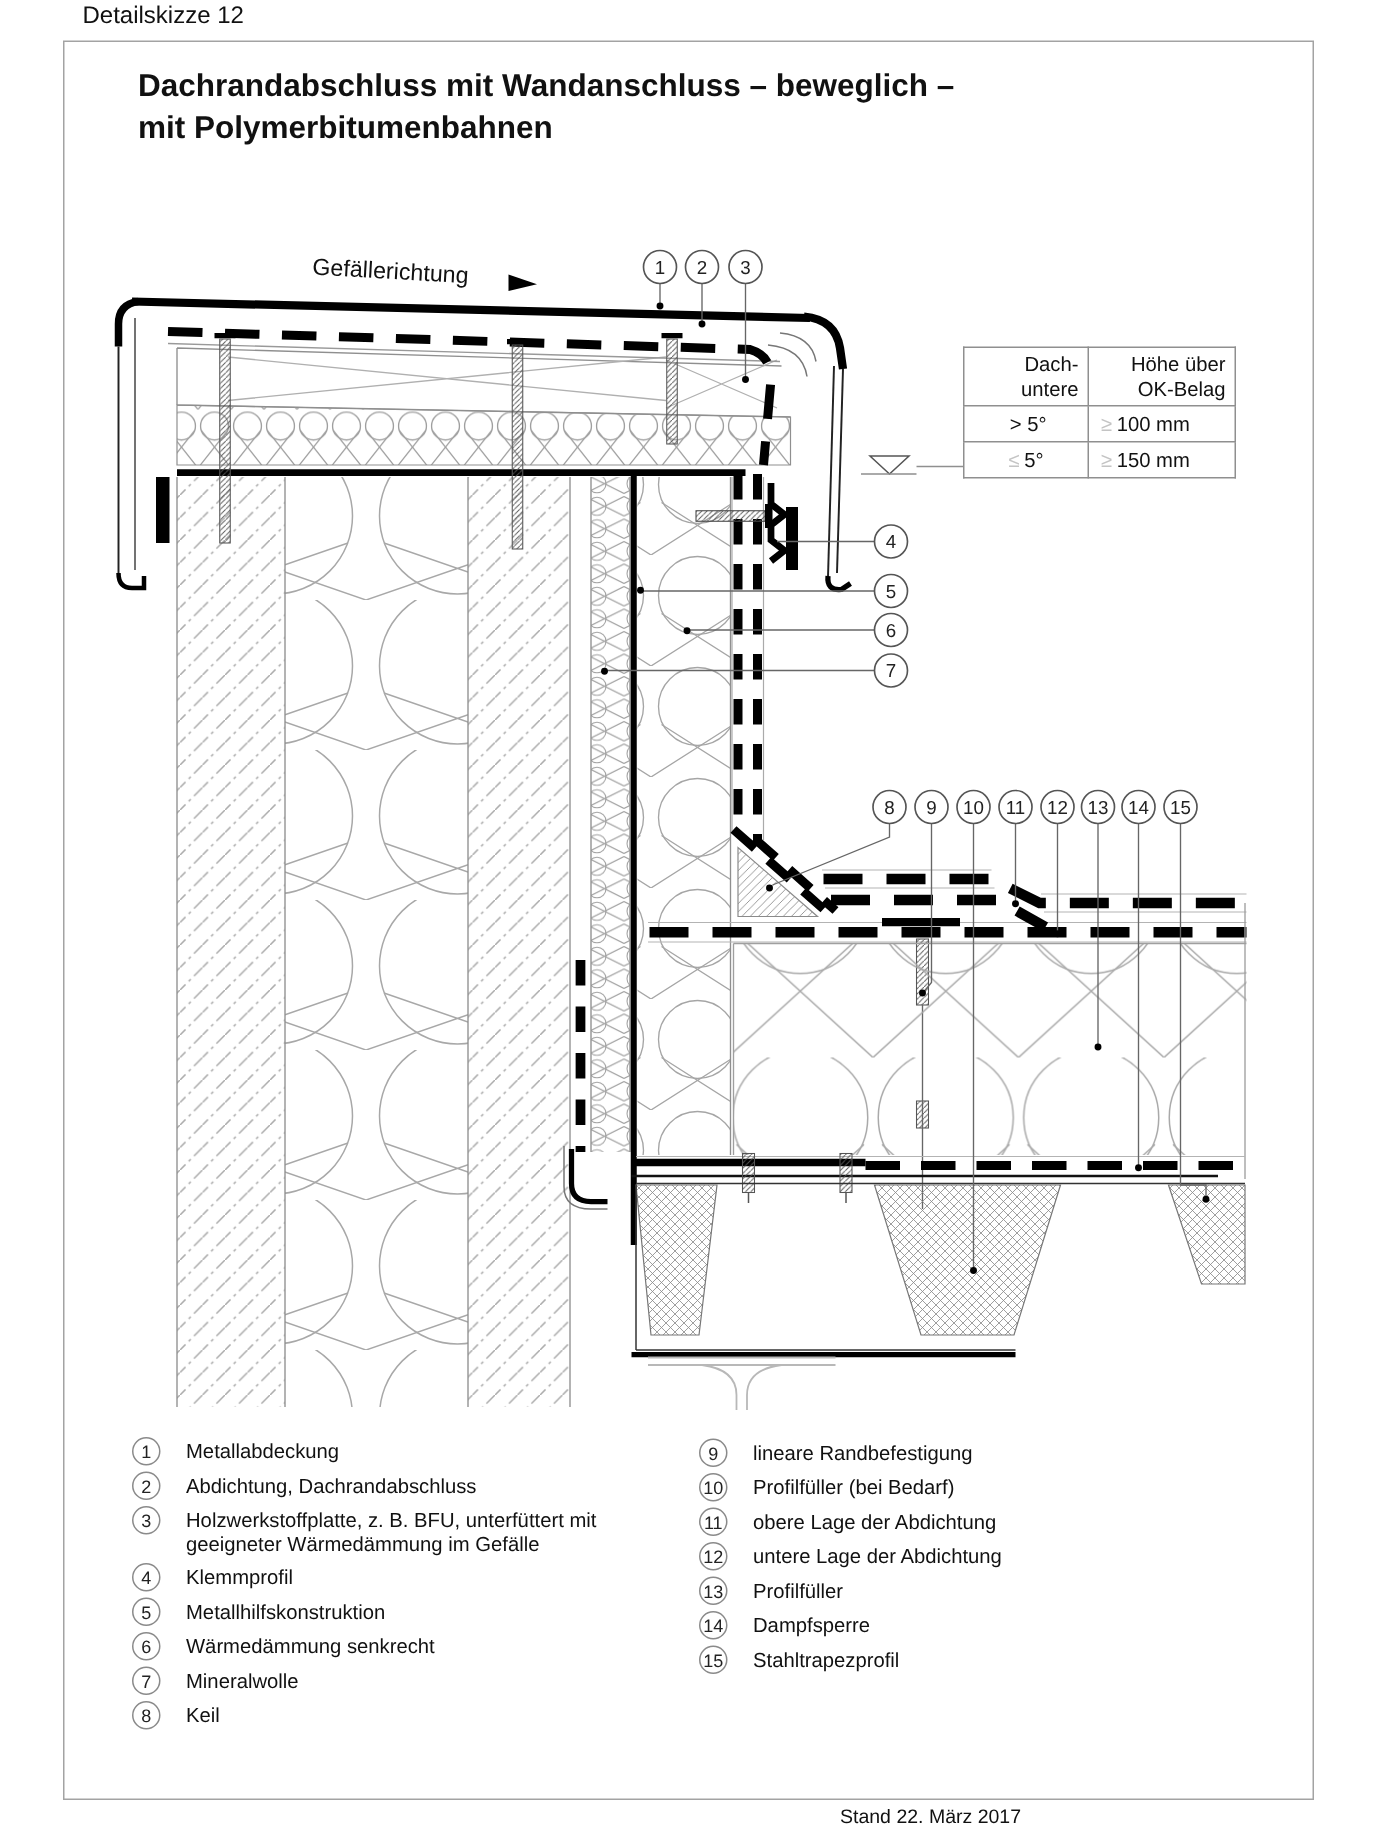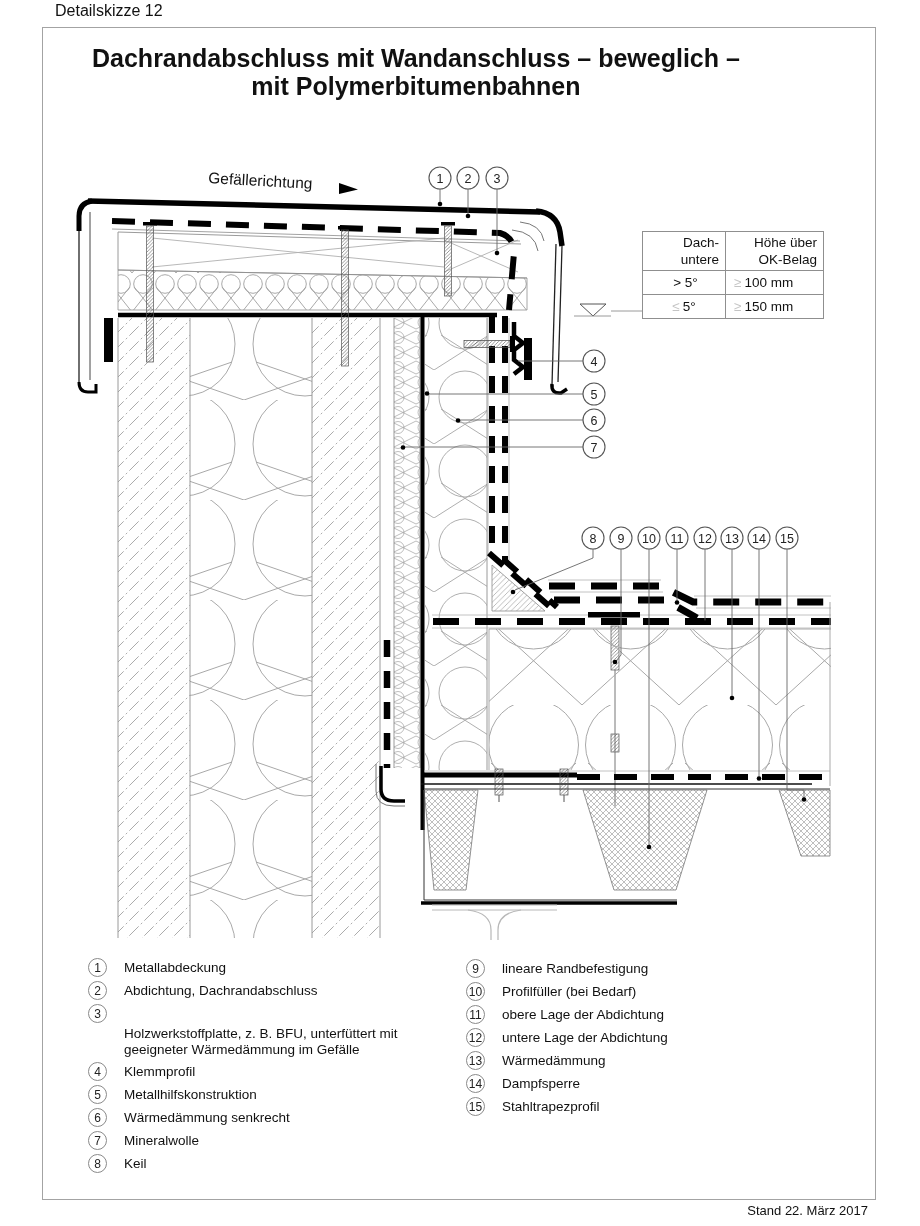--- a/index.html
+++ b/index.html
@@ -3,21 +3,21 @@
 <meta charset="utf-8">
 <style>
   html,body{margin:0;padding:0;}
   body{
     width:920px;height:1226px;position:relative;background:#ffffff;
     font-family:"Liberation Sans", sans-serif;color:#111;
     -webkit-font-smoothing:antialiased;
   }
   .doc-label{position:absolute;left:55px;top:2px;font-size:16px;}
   .border-box{position:absolute;left:42px;top:27px;width:832px;height:1171px;border:1.5px solid #a3a3a3;}
-  .title-block{position:absolute;left:92px;top:44px;font-size:25px;font-weight:bold;line-height:28px;white-space:nowrap;text-align:center;}
+  .title-block{position:absolute;left:92px;top:44px;font-size:21px;font-weight:bold;line-height:28px;white-space:nowrap;}
   .drawing-svg{position:absolute;left:0;top:0;}
 
   
   .slope-table{position:absolute;left:642px;top:231px;border-collapse:collapse;table-layout:fixed;}
   .slope-table td{border:1px solid #8f8f8f;font-size:13.5px;padding:1px 6px;vertical-align:middle;background:#fff;}
   .slope-table .c1{width:70px;text-align:center;}
   .slope-table .c2{width:83px;text-align:left;padding-left:8px;}
   .slope-table .hdr span{display:block;line-height:17px;text-align:right;}
   .slope-table .hdr{height:36px;}
   .slope-table .val{height:21px;line-height:21px;white-space:nowrap;}
@@ -25,21 +25,21 @@
 
   
   .legend-col{position:absolute;display:flex;flex-direction:column;gap:4px;}
   .legend-left{left:88px;top:958px;width:360px;}
   .legend-right{left:466px;top:959px;width:340px;}
   .legend-row{display:flex;align-items:flex-start;}
   .legend-circle{flex:0 0 auto;width:17px;height:17px;border:1px solid #8a8a8a;border-radius:50%;
     display:flex;align-items:center;justify-content:center;font-size:12px;color:#222;background:#fff;}
   .legend-label{margin-left:17px;font-size:13.5px;line-height:16px;padding-top:2px;}
 
-  .footer{position:absolute;left:560px;top:1203px;width:308px;text-align:right;font-size:13px;}
+  .footer{position:absolute;left:560px;top:1203px;width:308px;font-size:13px;}
 </style>
 </head>
 <body>
 
 <div class="doc-label">Detailskizze 12</div>
 <div class="border-box"></div>
 <div class="title-block">
   <div>Dachrandabschluss mit Wandanschluss – beweglich –</div>
   <div>mit Polymerbitumenbahnen</div>
 </div>
@@ -311,21 +311,21 @@
   <div class="legend-row">
     <span class="legend-circle">1</span>
     <span class="legend-label">Metallabdeckung</span>
   </div>
   <div class="legend-row">
     <span class="legend-circle">2</span>
     <span class="legend-label">Abdichtung, Dachrandabschluss</span>
   </div>
   <div class="legend-row">
     <span class="legend-circle">3</span>
-    <span class="legend-label" style="max-width:308px;margin-top:20px;">Holzwerkstoffplatte, z. B. BFU, unterfüttert mit geeigneter Wärmedämmung im Gefälle</span>
+    <span class="legend-label" style="max-width:308px;">Holzwerkstoffplatte, z. B. BFU, unterfüttert mit geeigneter Wärmedämmung im Gefälle</span>
   </div>
   <div class="legend-row">
     <span class="legend-circle">4</span>
     <span class="legend-label">Klemmprofil</span>
   </div>
   <div class="legend-row">
     <span class="legend-circle">5</span>
     <span class="legend-label">Metallhilfskonstruktion</span>
   </div>
   <div class="legend-row">
@@ -354,21 +354,21 @@
   <div class="legend-row">
     <span class="legend-circle">11</span>
     <span class="legend-label">obere Lage der Abdichtung</span>
   </div>
   <div class="legend-row">
     <span class="legend-circle">12</span>
     <span class="legend-label">untere Lage der Abdichtung</span>
   </div>
   <div class="legend-row">
     <span class="legend-circle">13</span>
-    <span class="legend-label">Wärmedämmung</span>
+    <span class="legend-label">Profilfüller</span>
   </div>
   <div class="legend-row">
     <span class="legend-circle">14</span>
     <span class="legend-label">Dampfsperre</span>
   </div>
   <div class="legend-row">
     <span class="legend-circle">15</span>
     <span class="legend-label">Stahltrapezprofil</span>
   </div>
 </div>

